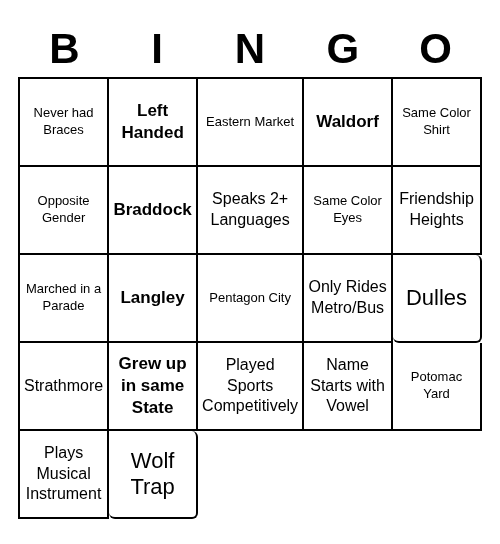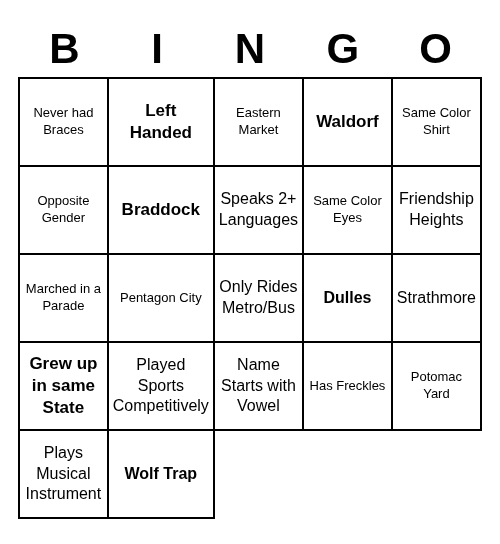--- a/index.html
+++ b/index.html
@@ -40,23 +40,24 @@
       min-height: 88px;
       display: flex;
       align-items: center;
       justify-content: center;
       text-align: center;
       padding: 4px;
       font-size: 13px;
       line-height: 1.3;
     }
     .bingo-cell.large-text {
-      font-size: 16px;
-      font-weight: bold;
+      font-size: 22px;
+      font-weight: normal;
       line-height: 1.2;
+      border-radius: 6px;
     }
     .bingo-cell.medium-text {
       font-size: 17px;
       font-weight: bold;
     }
     .bingo-cell.small-text {
       font-size: 16px;
     }
   </style>
 </head>
@@ -78,27 +79,27 @@
     <div class="bingo-cell medium-text">Waldorf</div>
     <div class="bingo-cell">Same Color Shirt</div>
 
     <div class="bingo-cell">Opposite Gender</div>
     <div class="bingo-cell medium-text">Braddock</div>
     <div class="bingo-cell small-text">Speaks 2+ Languages</div>
     <div class="bingo-cell">Same Color Eyes</div>
     <div class="bingo-cell small-text">Friendship Heights</div>
 
     <div class="bingo-cell">Marched in a Parade</div>
+    <div class="bingo-cell medium-text">Langley</div>
     <div class="bingo-cell">Pentagon City</div>
     <div class="bingo-cell small-text">Only Rides Metro/Bus</div>
     <div class="bingo-cell large-text">Dulles</div>
 
     <div class="bingo-cell small-text">Strathmore</div>
     <div class="bingo-cell medium-text">Grew up in same State</div>
     <div class="bingo-cell small-text">Played Sports Competitively</div>
     <div class="bingo-cell small-text">Name Starts with Vowel</div>
 
-    <div class="bingo-cell">Has Freckles</div>
     <div class="bingo-cell">Potomac Yard</div>
     <div class="bingo-cell small-text">Plays Musical Instrument</div>
     <div class="bingo-cell large-text">Wolf Trap</div>
   </div>
 </div>
 
 </body></html>

